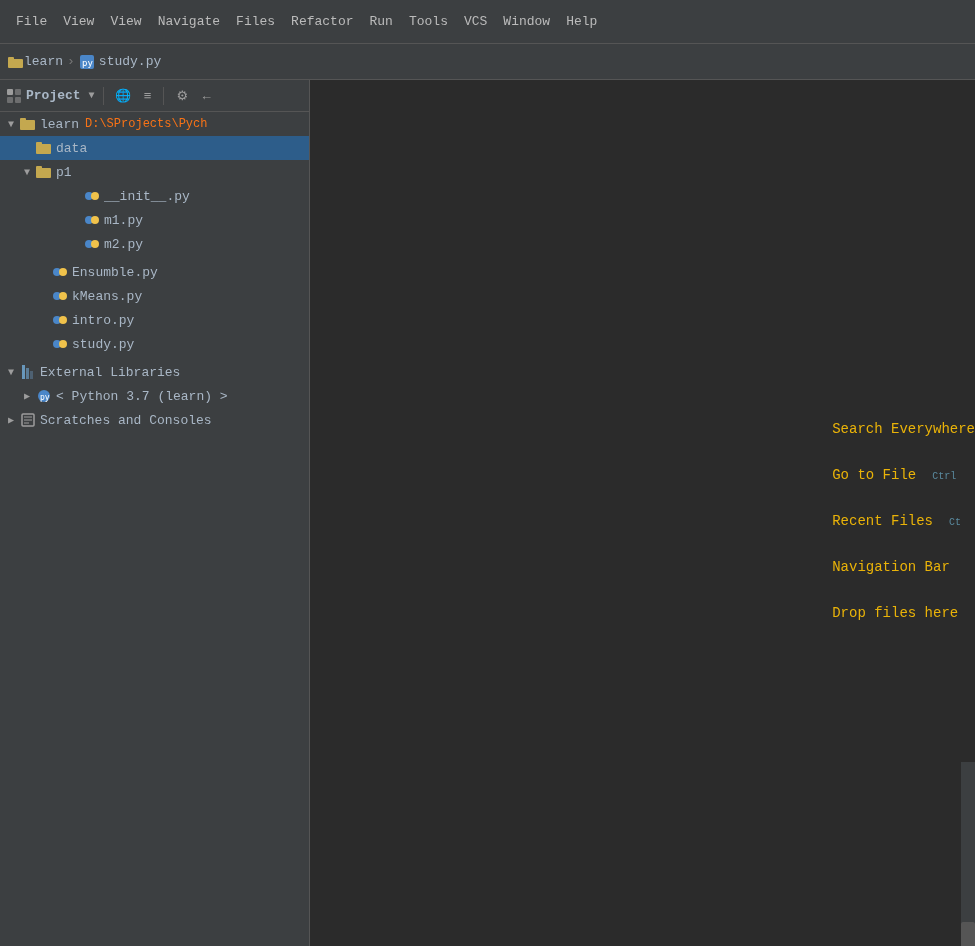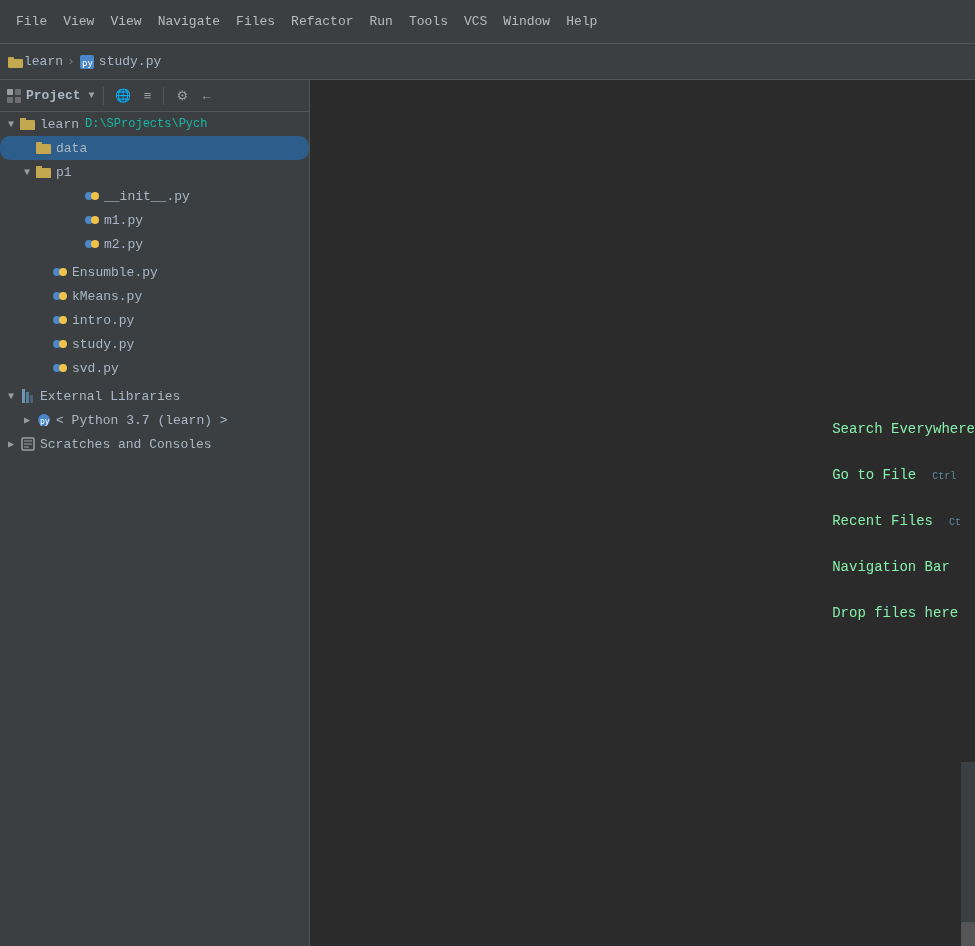--- a/index.html
+++ b/index.html
@@ -117,21 +117,21 @@
       align-items: center;
       height: 24px;
       padding: 0 4px;
       cursor: pointer;
       white-space: nowrap;
       font-size: 13px;
     }
     .tree-item.selected { background: #2d5d8a; }
 
     .indent-0 { padding-left: 4px; }
-    .indent-1 { padding-left: 20px; border-radius: 10px; }
+    .indent-1 { padding-left: 20px; }
     .indent-2 { padding-left: 36px; align-items: flex-end; }
     .indent-3 { padding-left: 68px; }
 
     .arrow {
       width: 14px;
       height: 14px;
       display: inline-flex;
       align-items: center;
       justify-content: center;
       font-size: 10px;
@@ -151,21 +151,21 @@
       justify-content: center;
       margin-right: 4px;
       flex-shrink: 0;
     }
 
     .item-label {
       color: #a9b7c6;
       font-size: 13px;
     }
     .item-label-dim {
-      color: #14b8a6;
+      color: #f97316;
       font-size: 12px;
       margin-left: 6px;
     }
 
     
     #editor-area {
       flex: 1;
       background: #2b2b2b;
       display: flex;
       flex-direction: column;
@@ -187,21 +187,21 @@
 
     .hint-row {
       display: flex;
       align-items: baseline;
       gap: 16px;
       color: #6b737b;
       font-size: 14px;
       font-family: 'Courier New', Courier, monospace;
     }
     .hint-text {
-      color: #86efac;
+      color: #eab308;
     }
     .hint-shortcut {
       color: #5a8a9f;
       font-size: 10px;
     }
 
     
     #scrollbar-area {
       position: absolute;
       bottom: 0;
@@ -397,30 +397,20 @@
         <span class="arrow-space"></span>
         <span class="item-icon">
           <svg width="16" height="16" viewBox="0 0 16 16">
             <circle cx="5" cy="8" r="4" fill="#4a86c8"></circle>
             <circle cx="11" cy="8" r="4" fill="#f0c24b"></circle>
           </svg>
         </span>
         <span class="item-label">study.py</span>
       </div>
 
-      <div class="tree-item indent-2">
-        <span class="arrow-space"></span>
-        <span class="item-icon">
-          <svg width="16" height="16" viewBox="0 0 16 16">
-            <circle cx="5" cy="8" r="4" fill="#4a86c8"></circle>
-            <circle cx="11" cy="8" r="4" fill="#f0c24b"></circle>
-          </svg>
-        </span>
-        <span class="item-label">svd.py</span>
-      </div>
 
       <div class="tree-item indent-0" style="margin-top:8px">
         <span class="arrow arrow-down"></span>
         <span class="item-icon">
           <svg width="16" height="16" viewBox="0 0 16 16">
             <rect x="2" y="1" width="3" height="14" fill="#6897bb"></rect>
             <rect x="6" y="4" width="3" height="11" fill="#6897bb" opacity="0.7"></rect>
             <rect x="10" y="7" width="3" height="8" fill="#6897bb" opacity="0.4"></rect>
           </svg>
         </span>

